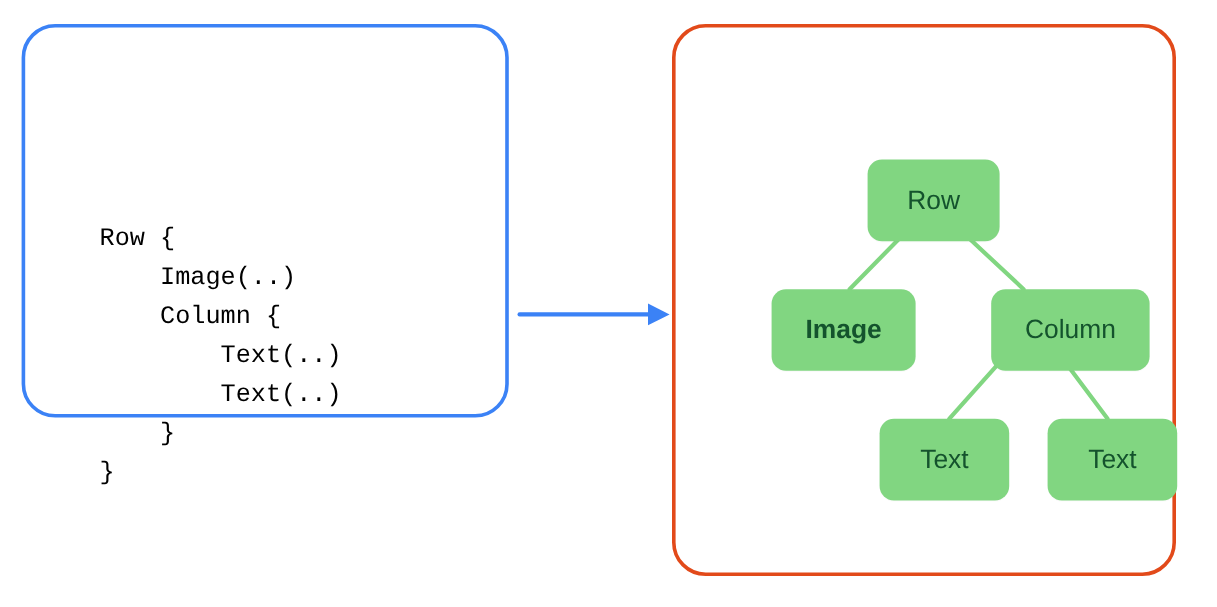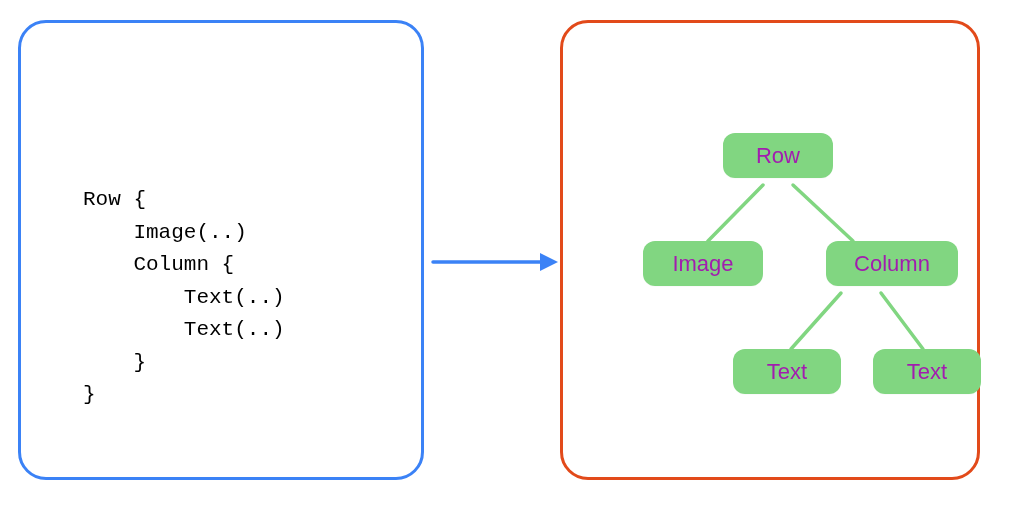--- a/index.html
+++ b/index.html
@@ -15,21 +15,21 @@
   .panel {
     position: absolute;
     background: #ffffff;
     border-radius: 28px;
     border: 3px solid;
   }
   .panel-left {
     left: 18px;
     top: 20px;
     width: 406px;
-    height: 460px;
+    height: 328px;
     border-color: #3b82f6;
   }
   .panel-right {
     left: 560px;
     top: 20px;
     width: 420px;
     height: 460px;
     border-color: #e24a1a;
   }
 
@@ -56,33 +56,33 @@
   .arrow svg { overflow: visible; }
 
   
   .tree {
     position: absolute;
     inset: 0;
   }
   .node {
     position: absolute;
     background: #81d681;
-    color: #a21caf;
+    color: #14532d;
     font-family: "Helvetica Neue", Arial, sans-serif;
     font-size: 22px;
     border-radius: 12px;
     display: flex;
     align-items: center;
     justify-content: center;
-    height: 45px;
+    height: 68px;
     box-shadow: 0 1px 0 rgba(0,0,0,0.02);
     text-align: center;
   }
   .node-row    { left: 160px; top: 110px; width: 110px; }
-  .node-image  { left:  80px; top: 218px; width: 120px; }
+  .node-image  { left:  80px; top: 218px; width: 120px; font-weight: bold; }
   .node-column { left: 232px; top: 218px; width: 132px; margin-left: 31px; }
   .node-text1  { left: 170px; top: 326px; width: 108px; }
   .node-text2  { left: 310px; top: 326px; width: 108px; }
 
   
   .connectors {
     position: absolute;
     inset: 0;
     width: 100%;
     height: 100%;

